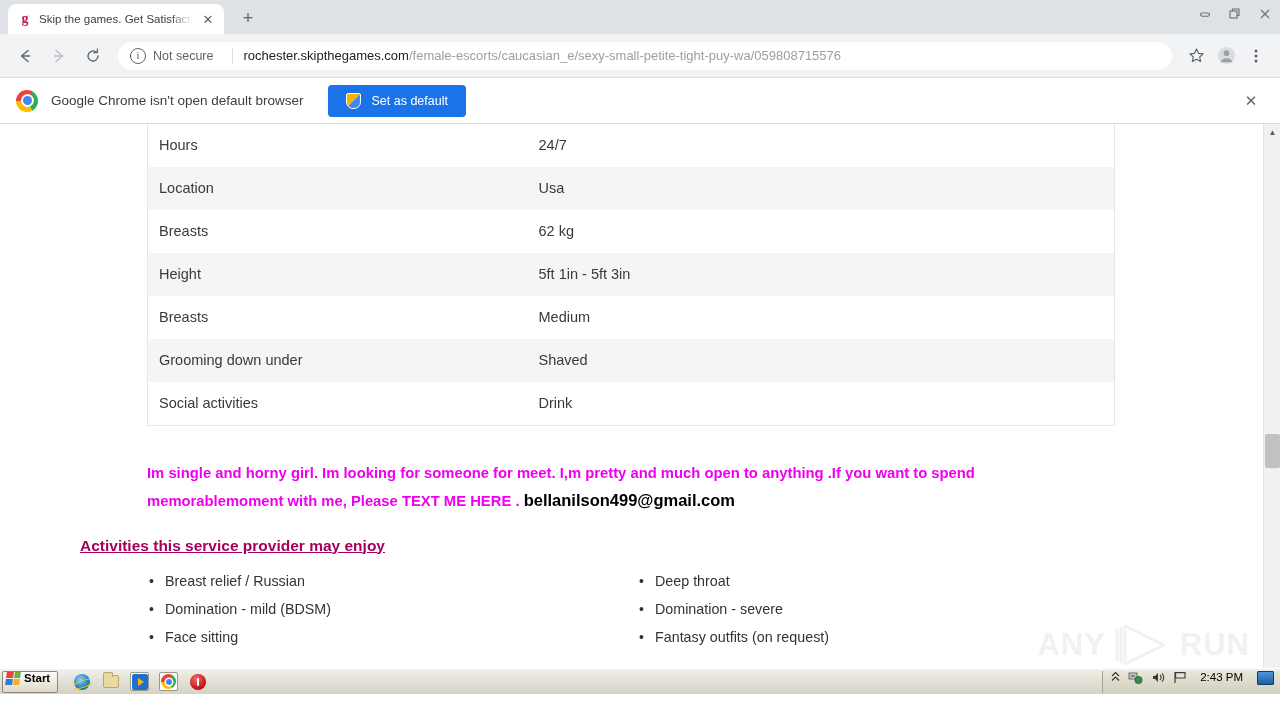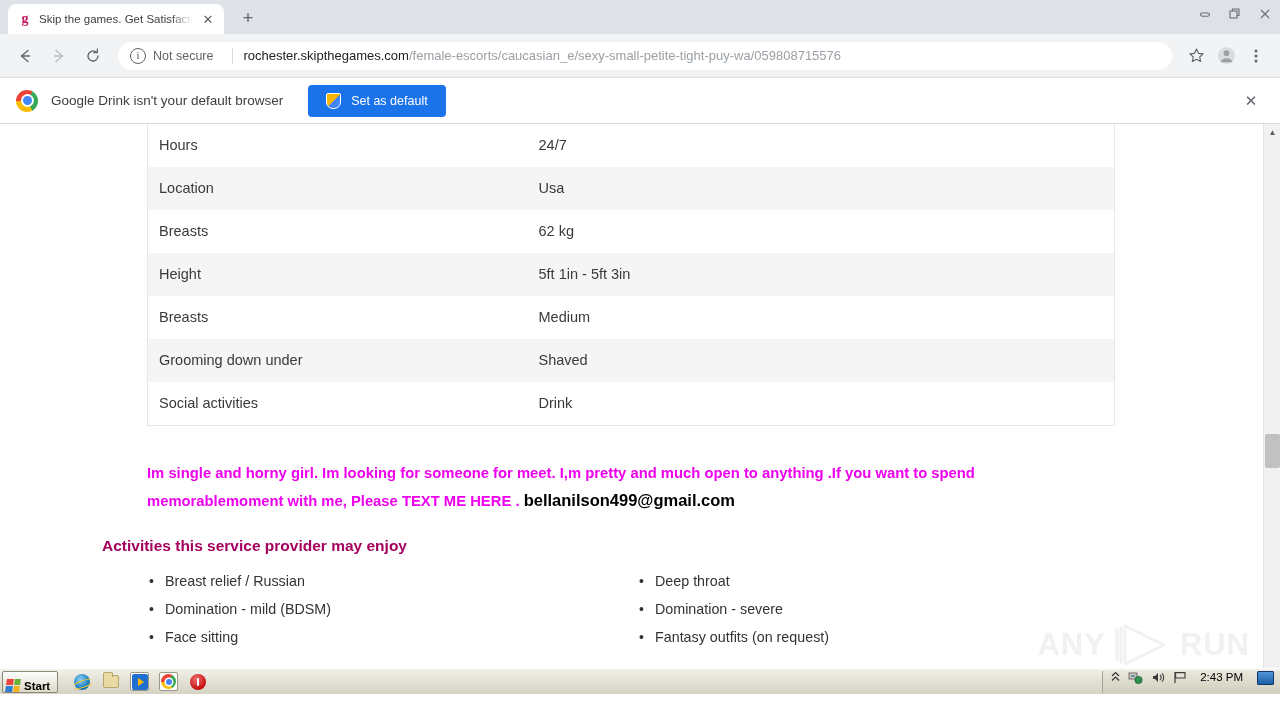--- a/index.html
+++ b/index.html
@@ -178,22 +178,22 @@
   
   .desc {
     margin: 34px 0 0 147px; width: 900px;
     font-size: 14.8px; font-weight: bold; line-height: 27px;
     color: #ee00ee;
   }
   .desc .email {
     color: #000000; font-size: 16.5px; font-weight: bold;
   }
   .section-heading {
-    margin: 22px 0 0 102px;
-    font-size: 15.5px; font-weight: bold; color: #a4005c;
+    margin: 22px 0 0 80px;
+    font-size: 15.5px; font-weight: bold; color: #a4005c; text-decoration: underline;
   }
 
   .activities {
     margin: 12px 0 0 147px; width: 980px;
     display: grid; grid-template-columns: 490px 490px;
   }
   .act-col { list-style: none; }
   .act-col li {
     font-size: 14.3px; color: #333333;
     line-height: 28px; position: relative; padding-left: 18px;
@@ -232,21 +232,21 @@
   
   .taskbar {
     position: absolute; left: 0; bottom: 0;
     width: 1280px; height: 26px;
     background: linear-gradient(to bottom, #f2f1ea 0%, #e4e2d7 45%, #d6d3c4 100%);
     border-top: 1px solid #ffffff;
     display: flex; align-items: center;
   }
   .start-btn {
     height: 22px; margin-left: 2px; padding: 0 7px 0 3px;
-    display: flex; align-items: flex-end; gap: 4px;
+    display: flex; align-items: flex-start; gap: 4px;
     background: linear-gradient(to bottom, #fdfdfb, #ddd9c8);
     border: 1px solid #8b8878; border-radius: 2px;
     font-size: 11.5px; font-weight: bold; color: #000000;
   }
   .start-flag {
     width: 14px; height: 13px; flex: 0 0 14px;
     display: grid; grid-template-columns: 1fr 1fr; grid-template-rows: 1fr 1fr;
     gap: 1px; transform: skewX(-8deg);
   }
   .start-flag i { display: block; }
@@ -407,21 +407,21 @@
       <svg width="16" height="16" viewBox="0 0 16 16">
         <circle cx="8" cy="3" r="1.5" fill="currentColor"></circle>
         <circle cx="8" cy="8" r="1.5" fill="currentColor"></circle>
         <circle cx="8" cy="13" r="1.5" fill="currentColor"></circle>
       </svg>
     </div>
   </div>
 
   <div class="infobar">
     <span class="chrome-logo"></span>
-    <span class="infobar-text">Google Drink isn't your default browser</span>
+    <span class="infobar-text">Google Chrome isn't open default browser</span>
     <div class="setdefault-btn">
       <span class="shield"></span>
       <span>Set as default</span>
     </div>
     <div class="infobar-close">✕</div>
   </div>
 
   <div class="viewport">
     <div class="page">
       <div class="page-inner">

